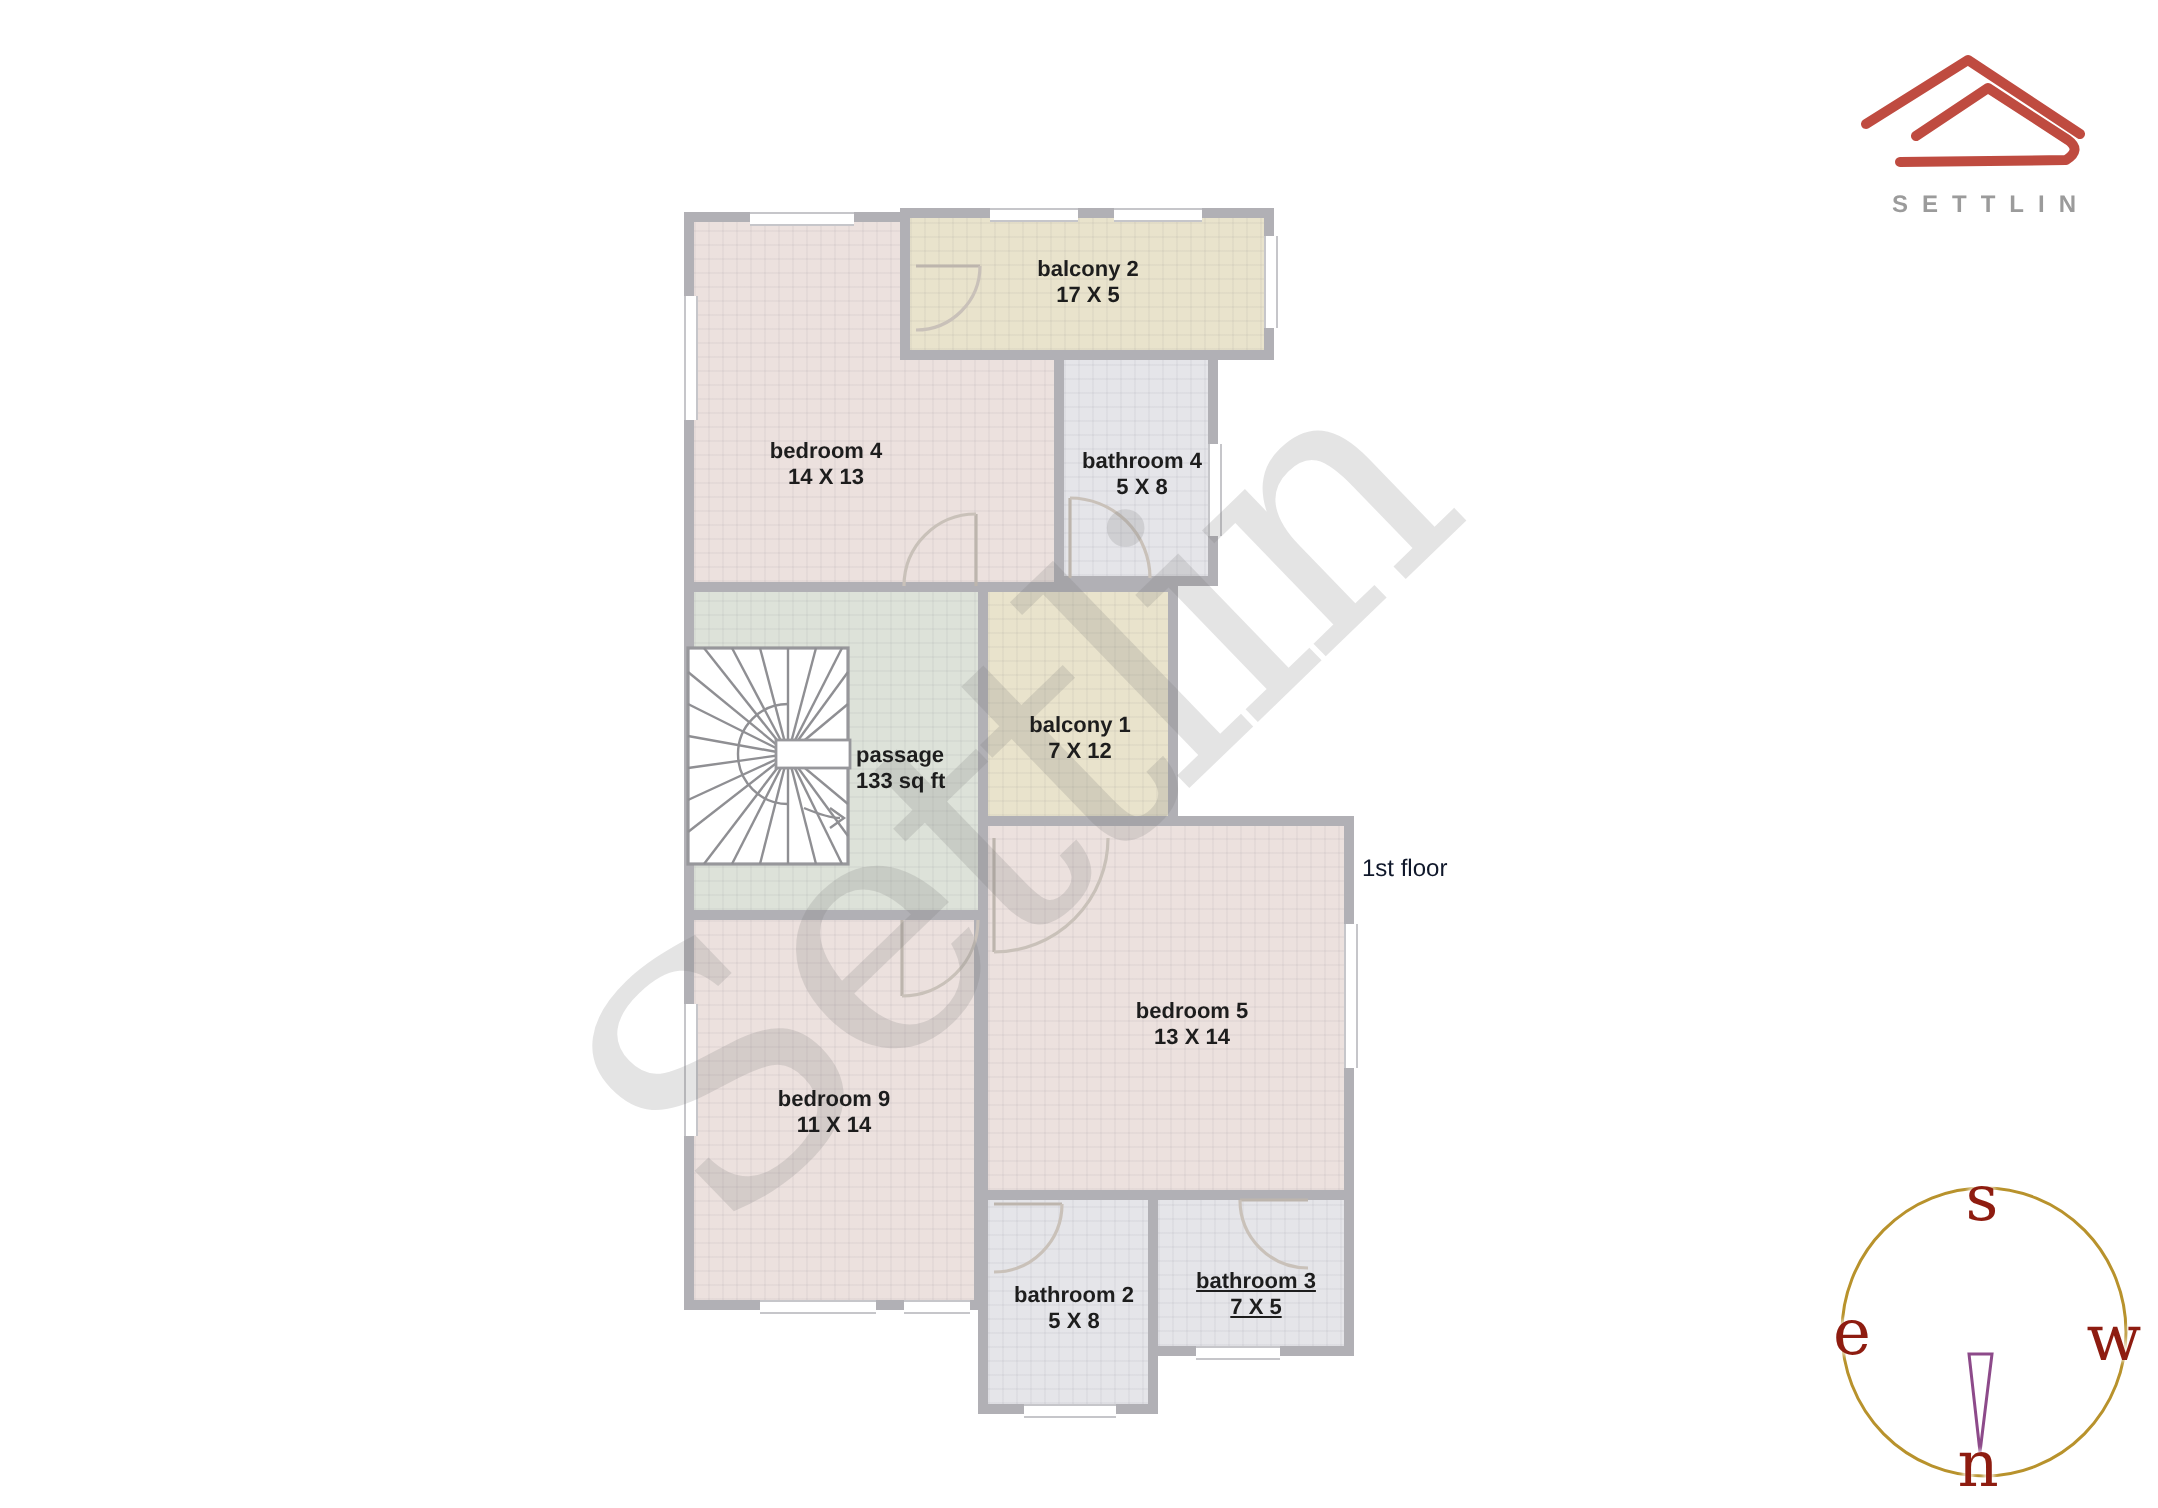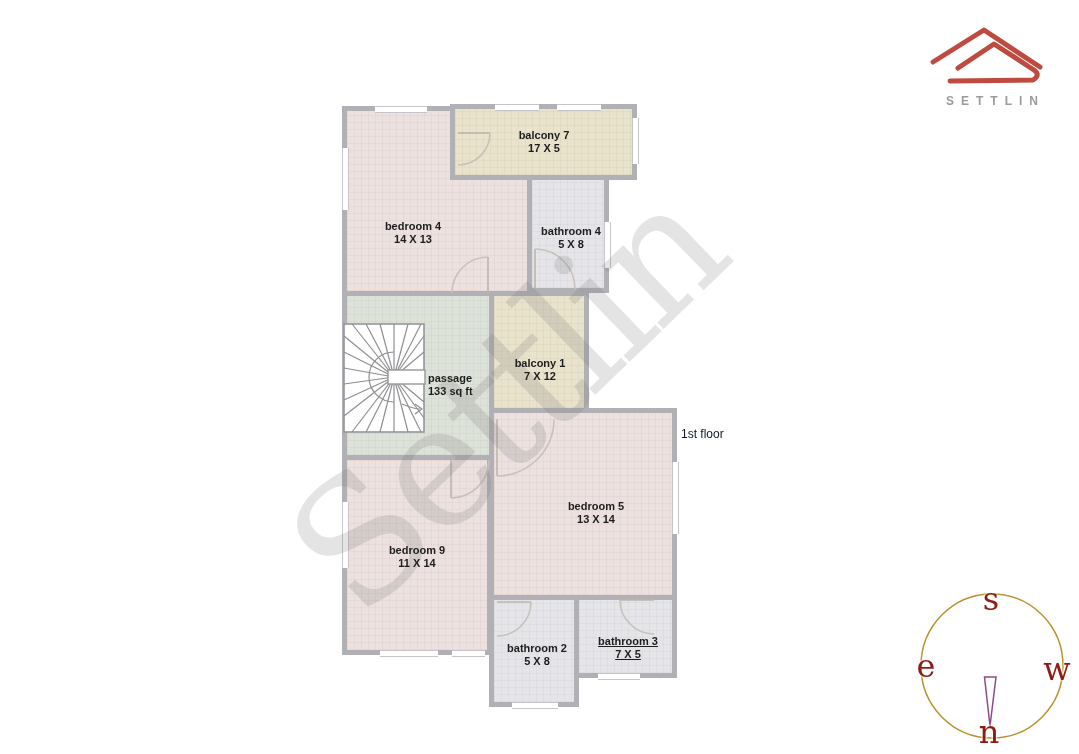--- a/index.html
+++ b/index.html
@@ -134,21 +134,21 @@
     </g>
   </svg>
 
   <div class="watermark">Settlin</div>
 
   <div class="lbl" style="left:413px;top:233px;">
     <span>bedroom 4</span><br>
     <span>14 X 13</span>
   </div>
   <div class="lbl" style="left:544px;top:142px;">
-    <span>balcony 7</span><br>
+    <span>balcony 2</span><br>
     <span>17 X 5</span>
   </div>
   <div class="lbl" style="left:571px;top:238px;">
     <span>bathroom 4</span><br>
     <span>5 X 8</span>
   </div>
   <div class="lbl lbl-left" style="left:428px;top:372px;">
     <span>passage</span><br>
     <span>133 sq ft</span>
   </div>

